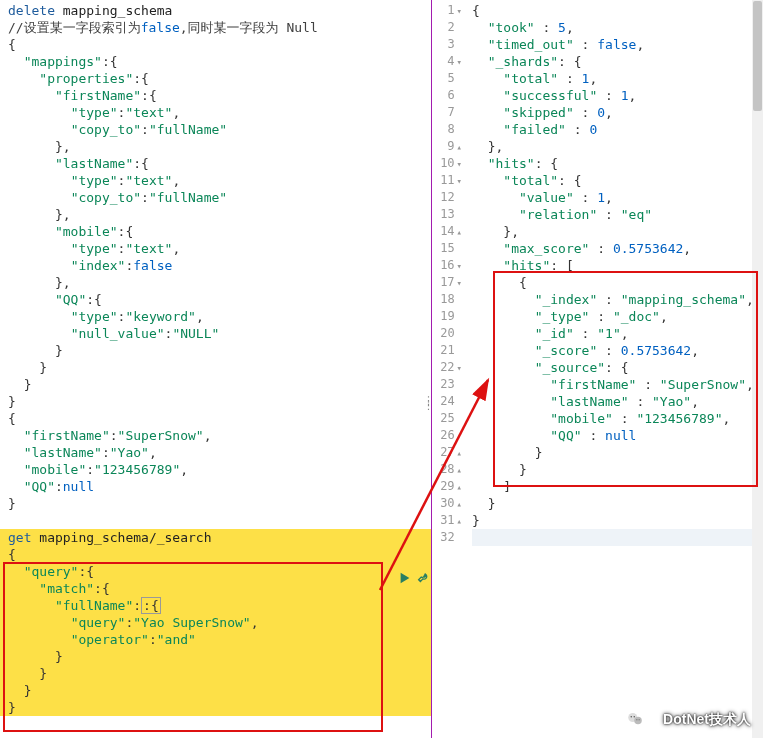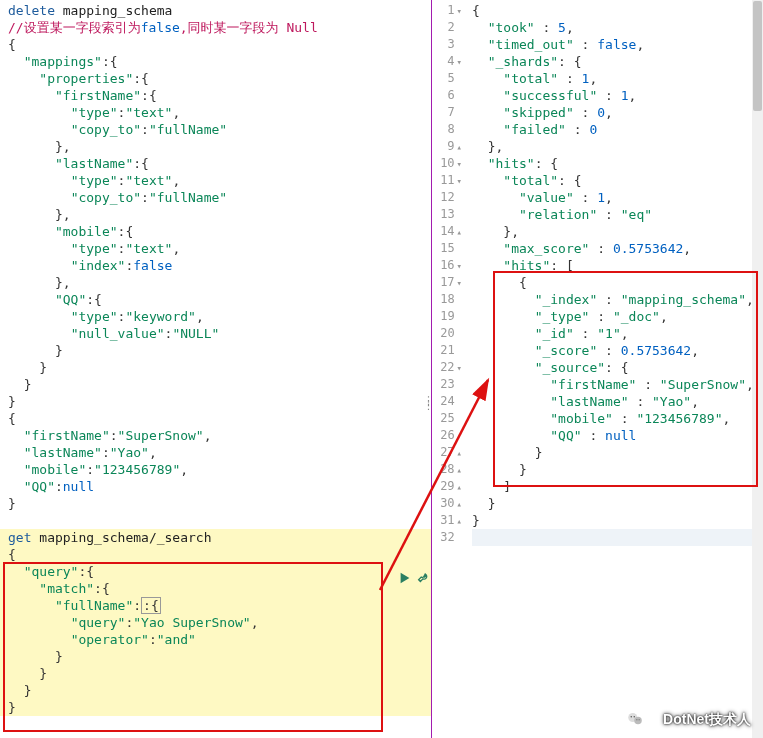--- a/index.html
+++ b/index.html
@@ -11,30 +11,30 @@
   .gutter{width:34px;background:#fff;text-align:right;color:#999;padding:2px 4px 0 0;font-size:12px;line-height:17px;user-select:none;}
   .gutter .ln{display:block;height:17px;}
   .code{flex:1;padding:2px 0 0 6px;line-height:17px;}
   .code .line{height:17px;white-space:pre;}
   .left .code{padding:2px 0 0 8px;}
   .left .line{height:17px;white-space:pre;}
   .fold{color:#999;margin-left:2px;font-size:9px;}
   
   .kw{color:#1e5b9c;}      
   .path{color:#222;}
-  .cm{color:#be185d;}      
+  .cm{color:#404040;}      
   .key{color:#0b8658;}
   .str{color:#0b8658;}
   .num{color:#0060c0;}
   .bool{color:#0060c0;}
   .kwjs{color:#0060c0;}
   .pun{color:#333;}
   .null{color:#0060c0;}
   
-  .sel-block{background:#fef9c3;margin-left:-8px;padding-left:8px;}
+  .sel-block{background:#fde047;margin-left:-8px;padding-left:8px;}
   .left-box{position:absolute;border:2px solid #d11;left:3px;top:562px;width:380px;height:170px;pointer-events:none;z-index:5;}
   .right-box{position:absolute;border:2px solid #d11;left:493px;top:271px;width:265px;height:216px;pointer-events:none;z-index:5;}
   
   .arrow-svg{position:absolute;left:370px;top:290px;width:170px;height:310px;pointer-events:none;z-index:6;}
   
   .play-icons{position:absolute;left:398px;top:571px;display:flex;gap:4px;z-index:7;}
   .icon-btn{width:14px;height:14px;color:#2a7f62;}
   
   .scroll-track{position:absolute;right:0;top:0;width:11px;height:100%;background:#f0f0f0;}
   .scroll-thumb{position:absolute;right:1px;top:1px;width:9px;height:110px;background:#c4c4c4;border-radius:2px;}

